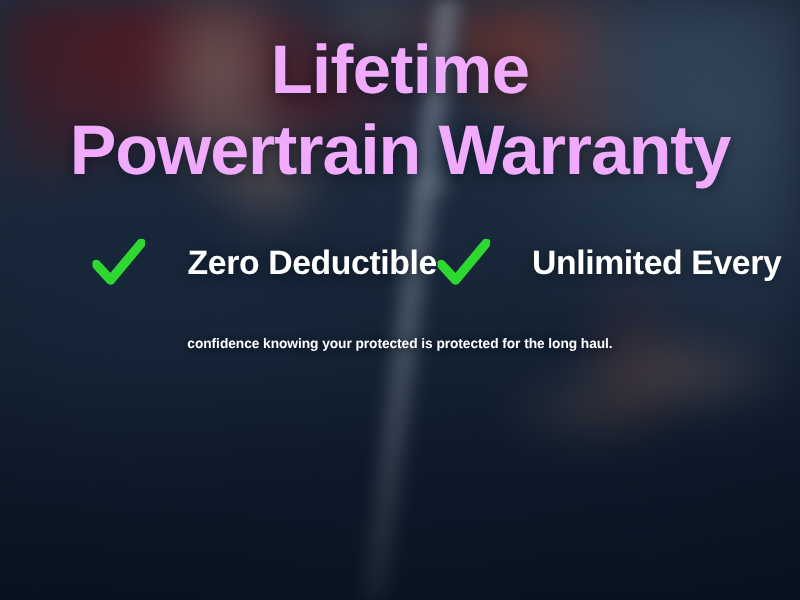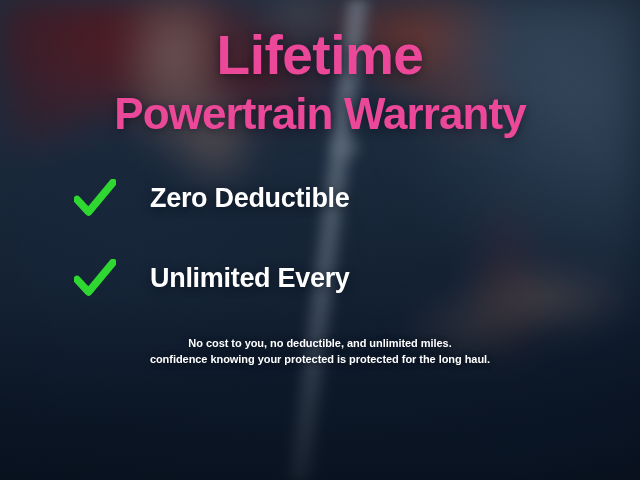--- a/index.html
+++ b/index.html
@@ -105,48 +105,47 @@
   
   #content {
     position: absolute;
     inset: 0;
     display: flex;
     flex-direction: column;
     align-items: center;
   }
 
   .headline {
-    color: #ec4899;
+    color: #f0abfc;
     font-weight: bold;
     text-align: center;
     letter-spacing: -0.5px;
     line-height: 1.0;
     text-shadow: 0 2px 10px rgba(4,12,24,0.55);
     white-space: nowrap;
   }
   #headline-line1 {
     margin-top: 28px;
     font-size: 55px;
   }
   #headline-line2 {
     margin-top: 9px;
-    font-size: 44px;
+    font-size: 56px;
     letter-spacing: -0.9px;
   }
 
   
   #benefit-list {
     margin-top: 30px;
     width: 100%;
     display: flex;
-    flex-direction: column;
+    flex-direction: row;
     align-items: flex-start;
     padding-left: 74px;
     box-sizing: border-box;
-    gap: 16px;
   }
   .benefit-row {
     display: flex;
     align-items: center;
     height: 64px;
   }
   .check-icon {
     width: 42px;
     height: 38px;
     flex: 0 0 42px;
@@ -213,18 +212,17 @@
         <svg class="check-icon" viewBox="0 0 42 38" aria-hidden="true">
           <path d="M3 20.5 L14.5 33 L39 3.5" fill="none" stroke="#2FD830" stroke-width="7.5" stroke-linecap="round" stroke-linejoin="round"></path>
         </svg>
         <span class="benefit-label">Unlimited Every</span>
       </div>
 
 
     </div>
 
     <div id="fine-print">
-      <span class="fp-line">No cost to you, no deductible, and unlimited miles.</span>
       <span class="fp-line">confidence knowing your protected is protected for the long haul.</span>
     </div>
 
   </div>
 </div>
 
 </body></html>

